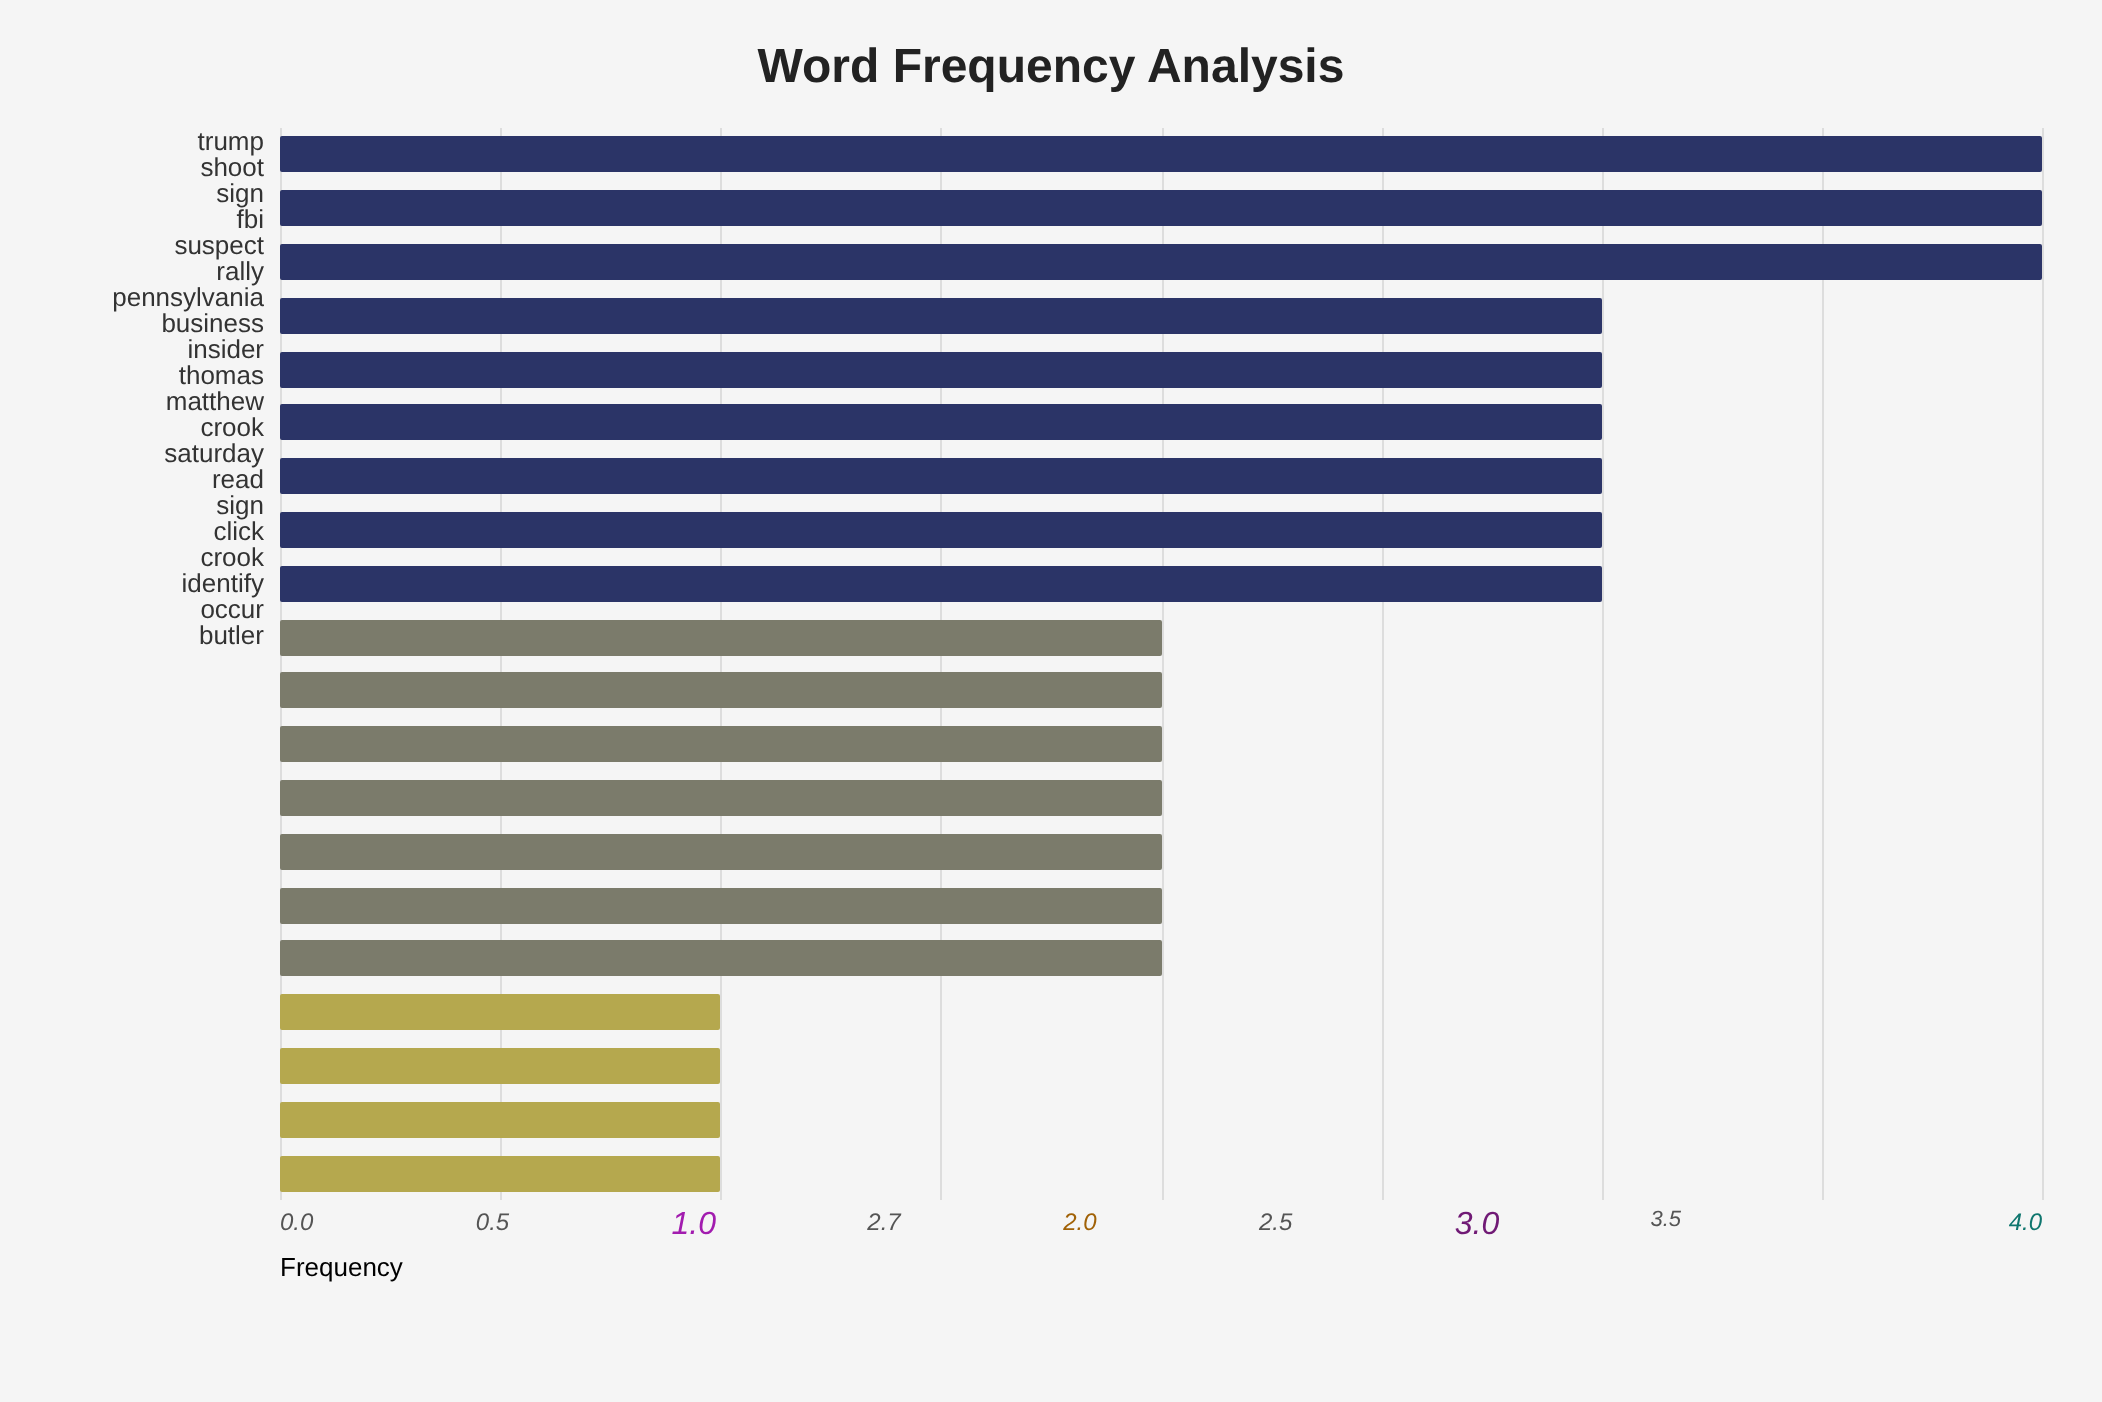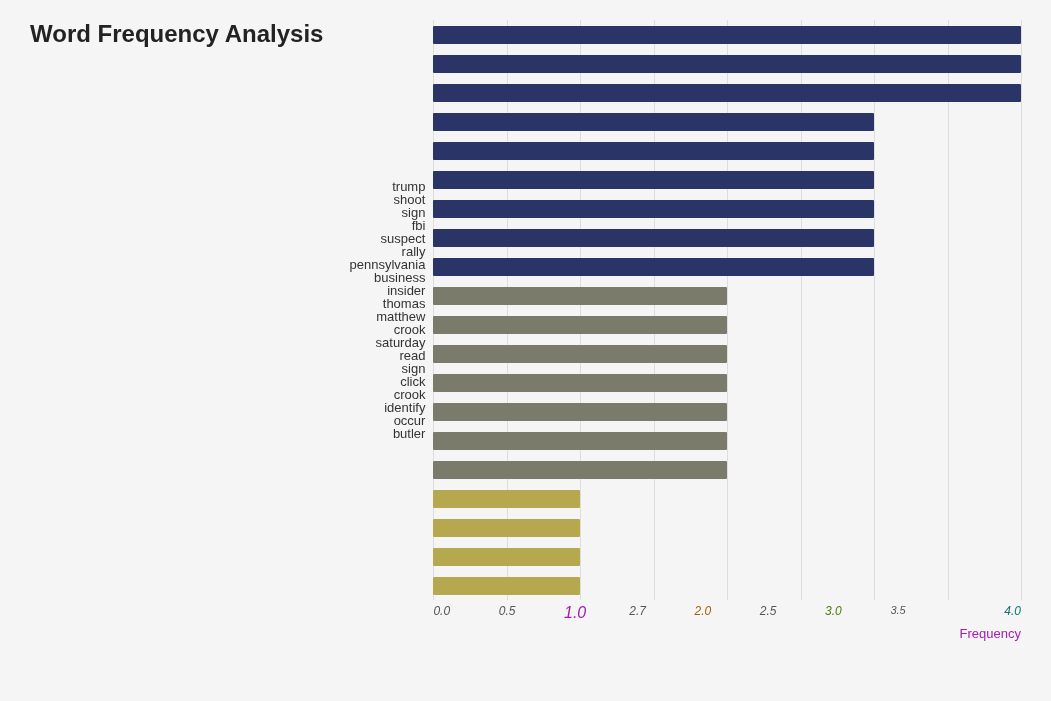--- a/index.html
+++ b/index.html
@@ -9,33 +9,33 @@
       width: 1051px;
       height: 701px;
       overflow: hidden;
     }
     .chart-container {
       width: 1051px;
       height: 701px;
       background: #f5f5f5;
       padding: 20px 30px 60px 30px;
       display: flex;
-      flex-direction: row;
+      flex-direction: column;
     }
     .chart-title {
       text-align: center;
       font-size: 24px;
       font-weight: bold;
       color: #222;
       margin-bottom: 16px;
     }
     .y-axis {
       display: flex;
       flex-direction: column;
-      justify-content: center;
+      justify-content: flex-start;
       width: 110px;
       padding-right: 8px;
     }
     .y-label {
       font-size: 13px;
       color: #333;
       text-align: right;
       line-height: 1;
     }
     .bars-area {
@@ -171,19 +171,19 @@
       </div>
     </div>
 
     <div style="display:flex; flex-direction:row; padding-left: 110px; margin-top:4px;font-style:italic;" id="x-ticks-row">
     <div style="flex: 1 1 0%; text-align: left; font-size: 12px; color: rgb(85, 85, 85);">0.0</div>
         <div style="flex: 1 1 0%; text-align: left; font-size: 12px; color: rgb(85, 85, 85);">0.5</div>
         <div style="flex: 1 1 0%; text-align: left; font-size: 16px; color: #a21caf;">1.0</div>
         <div style="flex: 1 1 0%; text-align: left; font-size: 12px; color: rgb(85, 85, 85);">2.7</div>
         <div style="flex: 1 1 0%; text-align: left; font-size: 12px; color: #a16207;">2.0</div>
         <div style="flex: 1 1 0%; text-align: left; font-size: 12px; color: rgb(85, 85, 85);">2.5</div>
-        <div style="flex: 1 1 0%; text-align: left; font-size: 12px; color: #4d7c0f;">3.0</div>
+        <div style="flex: 1 1 0%; text-align: left; font-size: 16px; color: #701a75;">3.0</div>
         <div style="flex: 1 1 0%; text-align: left; font-size: 11px; color: rgb(85, 85, 85);">3.5</div>
         <div style="flex: 1 1 0%; text-align: right; font-size: 12px; color: #0f766e;">4.0</div>
       </div>
-    <div style="text-align:right; font-size:13px; color:#a21caf; margin-top:4px; padding-left:110px;">Frequency</div>
+    <div style="text-align:left; font-size:13px; color:#000000; margin-top:4px; padding-left:110px;">Frequency</div>
   </div>
 </div>
 
 </body></html>

